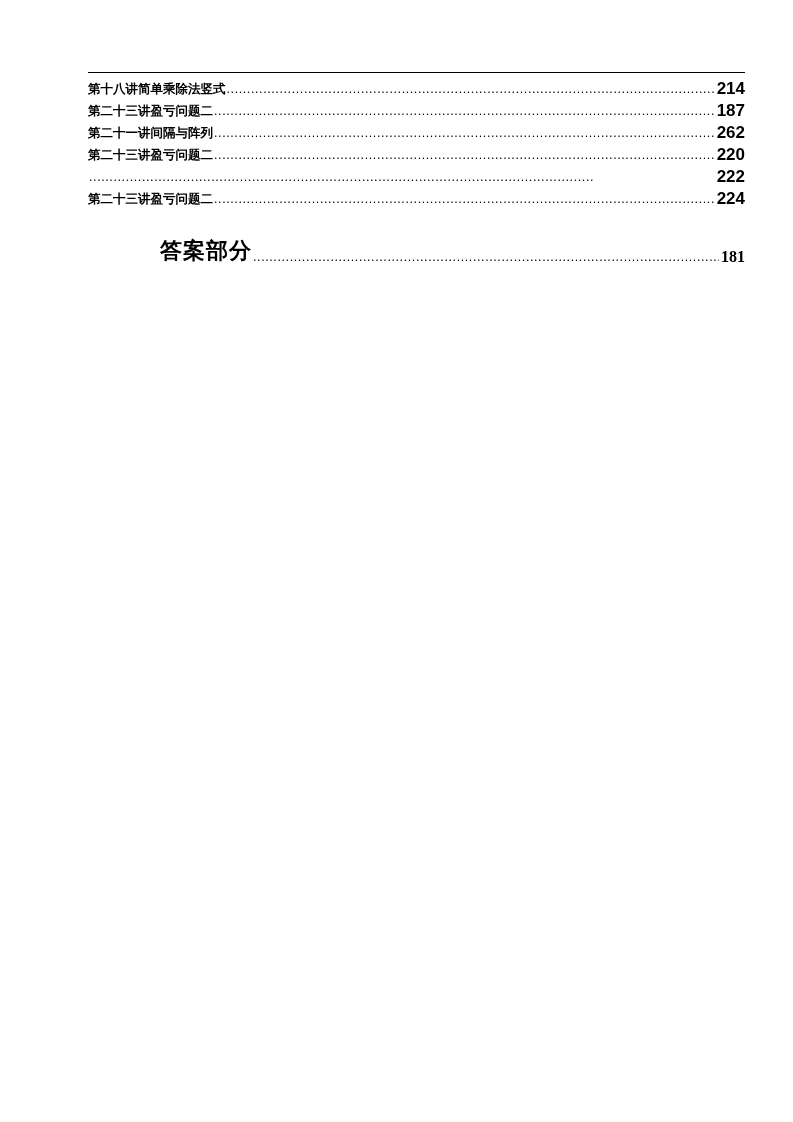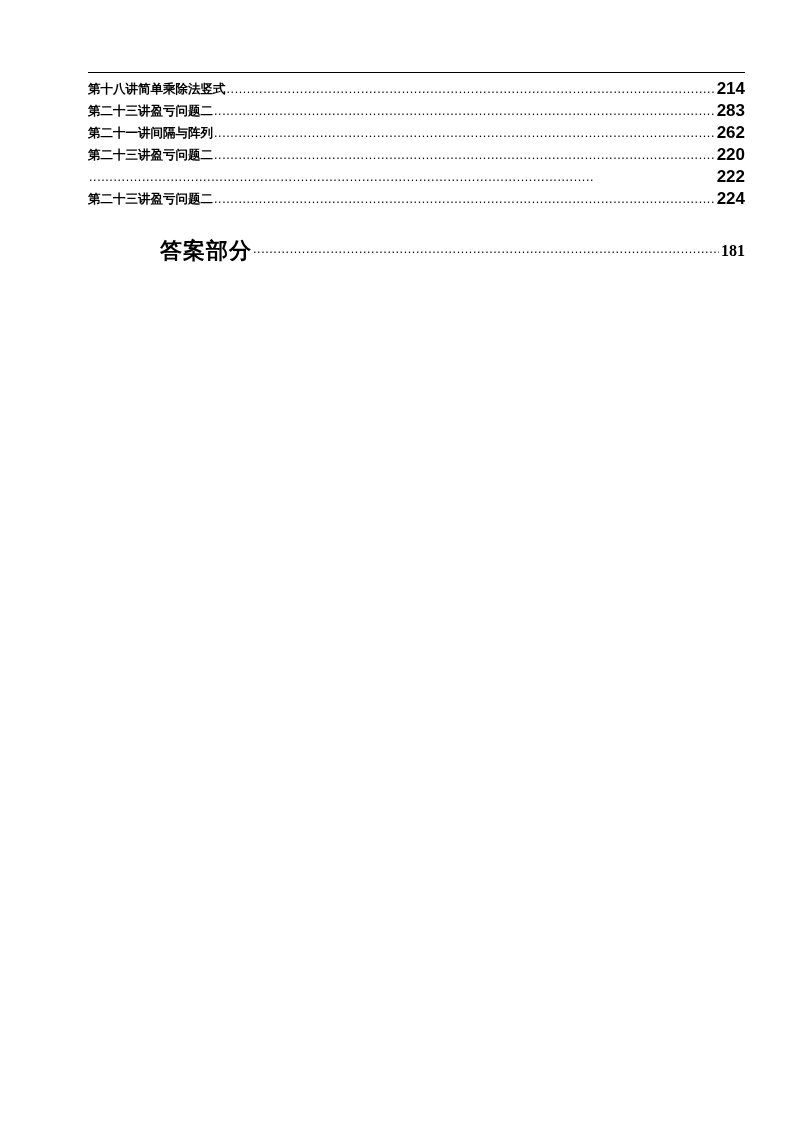--- a/index.html
+++ b/index.html
@@ -72,21 +72,21 @@
 
   .answers-block {
     position: absolute;
     left: 160px;
     top: 236px;
     width: 585px;
   }
 
   .answers-entry {
     display: flex;
-    align-items: center;
+    align-items: flex-end;
     white-space: nowrap;
   }
 
   .answers-entry .title {
     flex: 0 0 auto;
     font-size: 22px;
     font-weight: bold;
     letter-spacing: 1px;
   }
 
@@ -118,21 +118,21 @@
 
     <div class="toc-entry">
       <span class="title">第十八讲简单乘除法竖式</span>
       <span class="leader">.....................................................................................................................................</span>
       <span class="page-no">214</span>
     </div>
 
     <div class="toc-entry">
       <span class="title">第二十三讲盈亏问题二</span>
       <span class="leader">.....................................................................................................................................</span>
-      <span class="page-no">283</span>
+      <span class="page-no">187</span>
     </div>
 
     <div class="toc-entry">
       <span class="title">第二十一讲间隔与阵列</span>
       <span class="leader">...........................................................................................................................................</span>
       <span class="page-no">262</span>
     </div>
 
     <div class="toc-entry">
       <span class="title">第二十三讲盈亏问题二</span>

